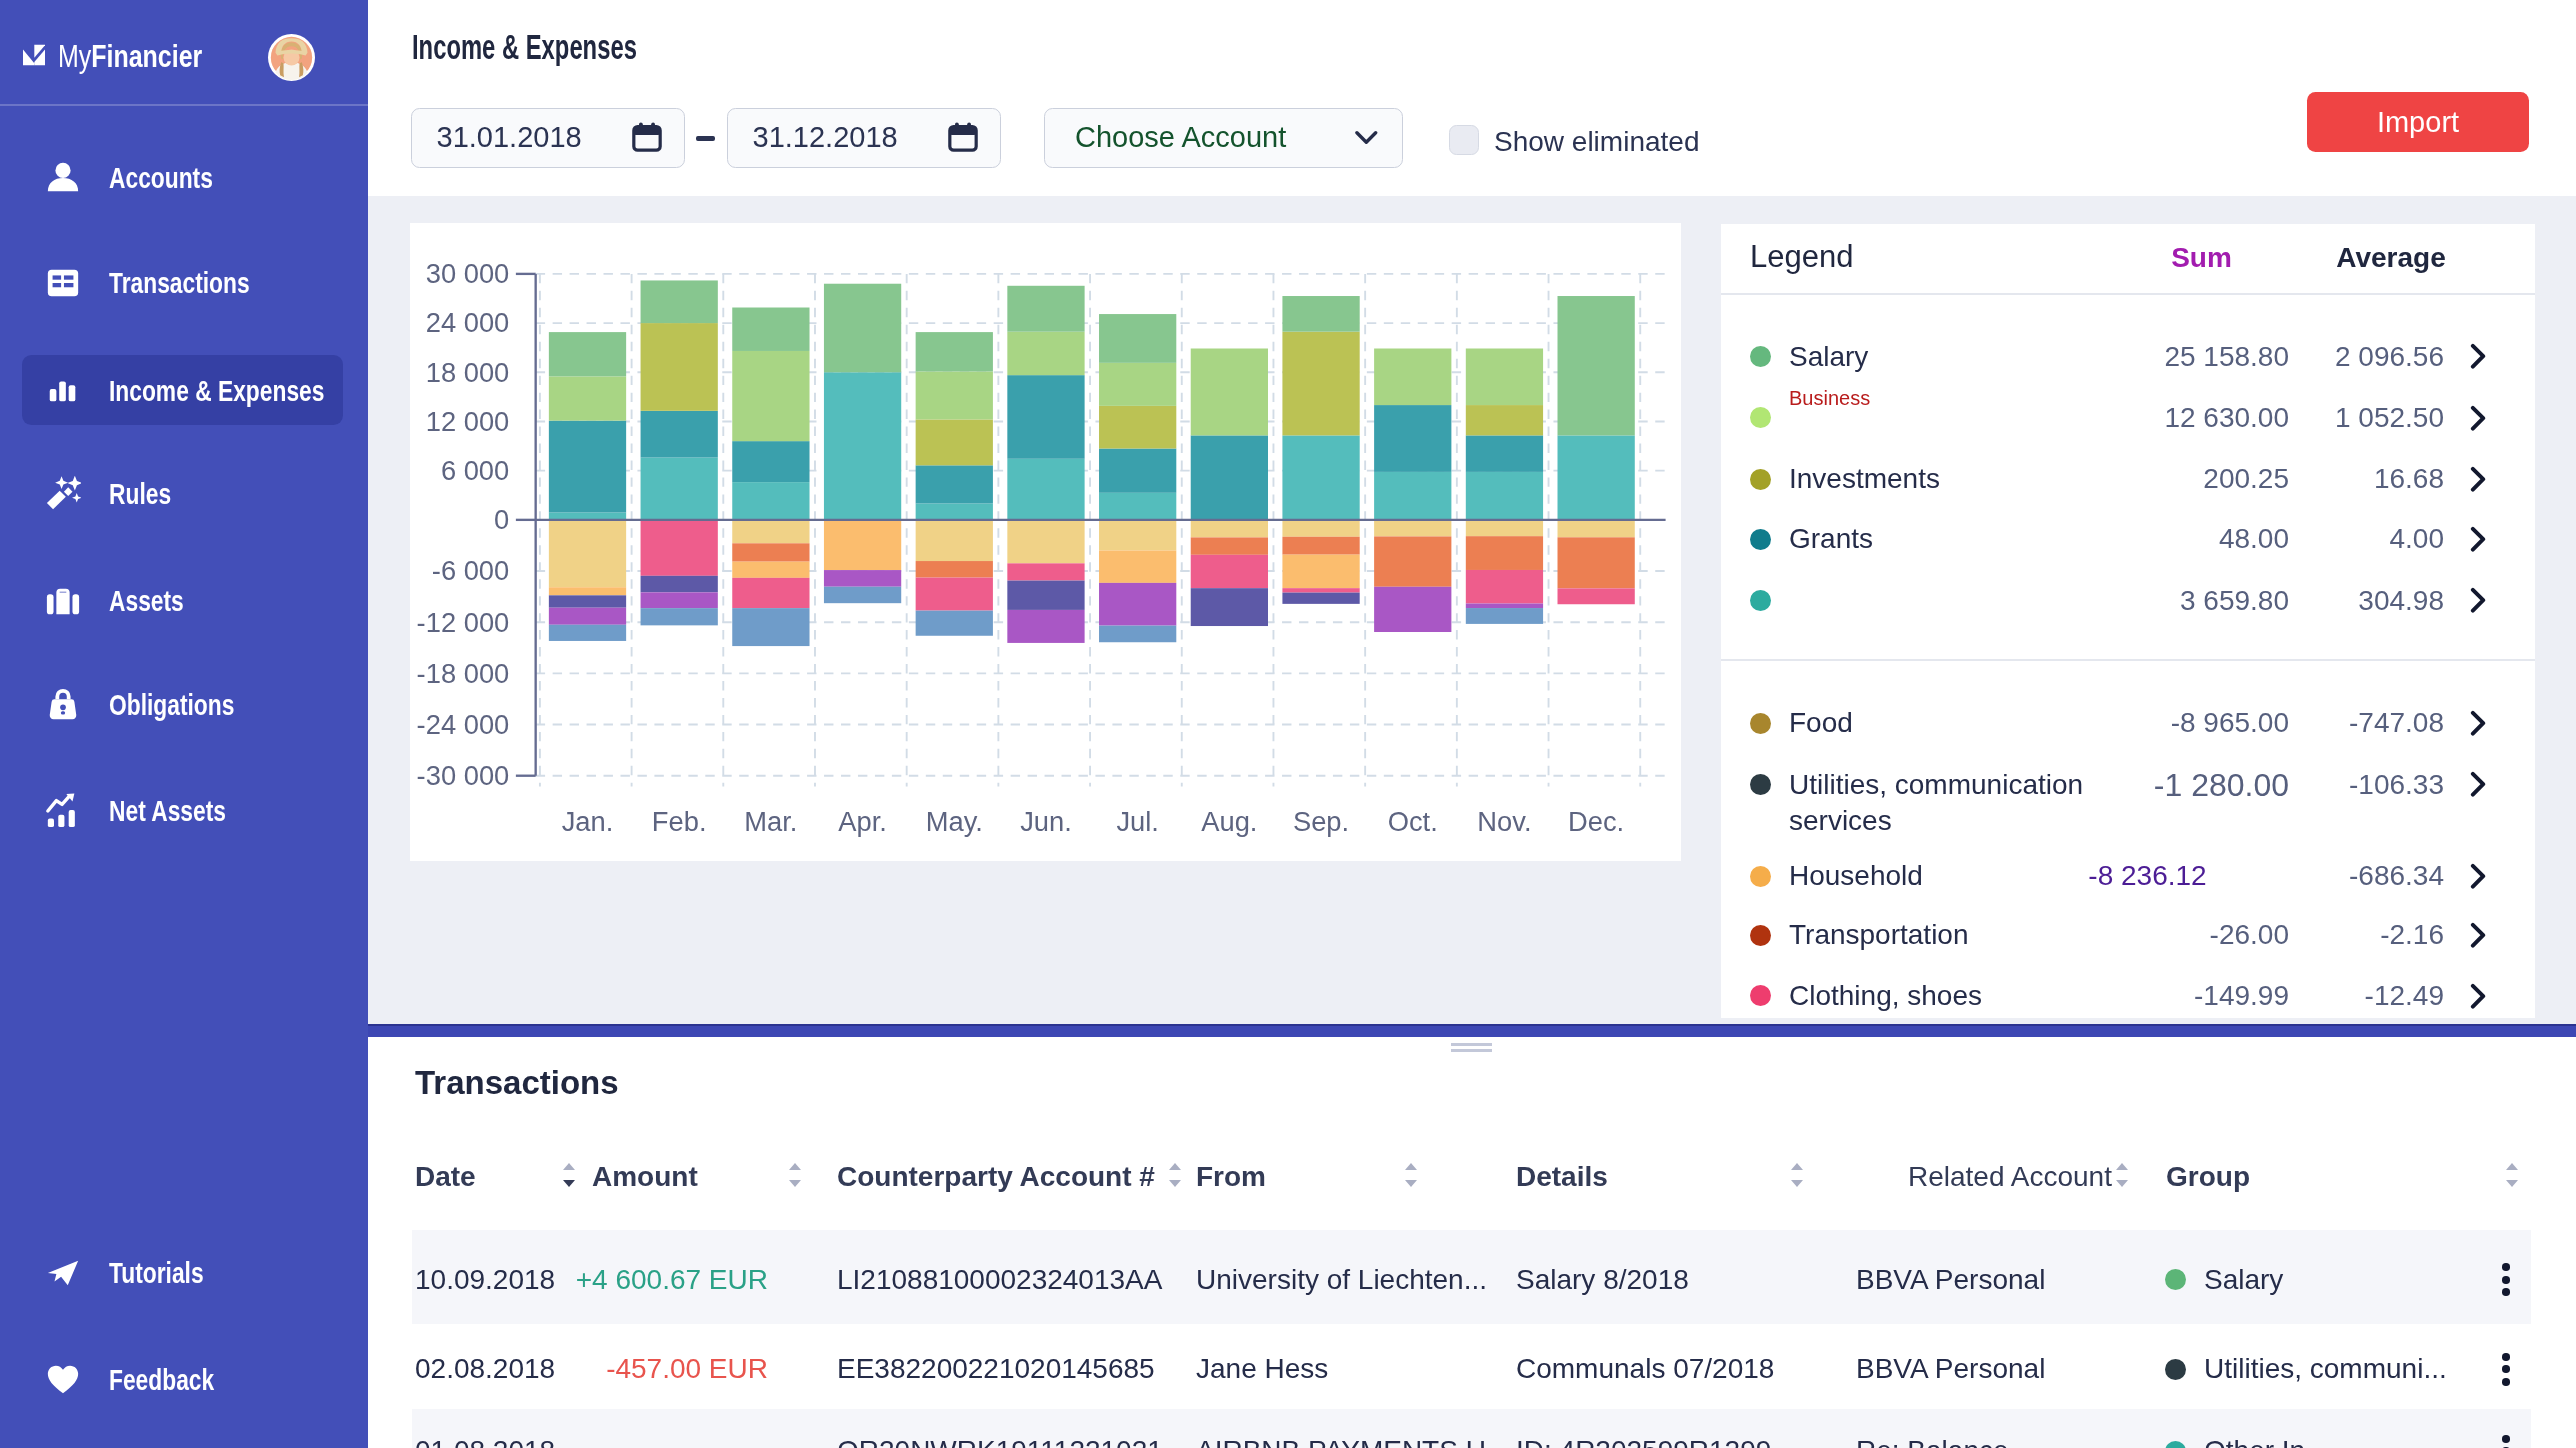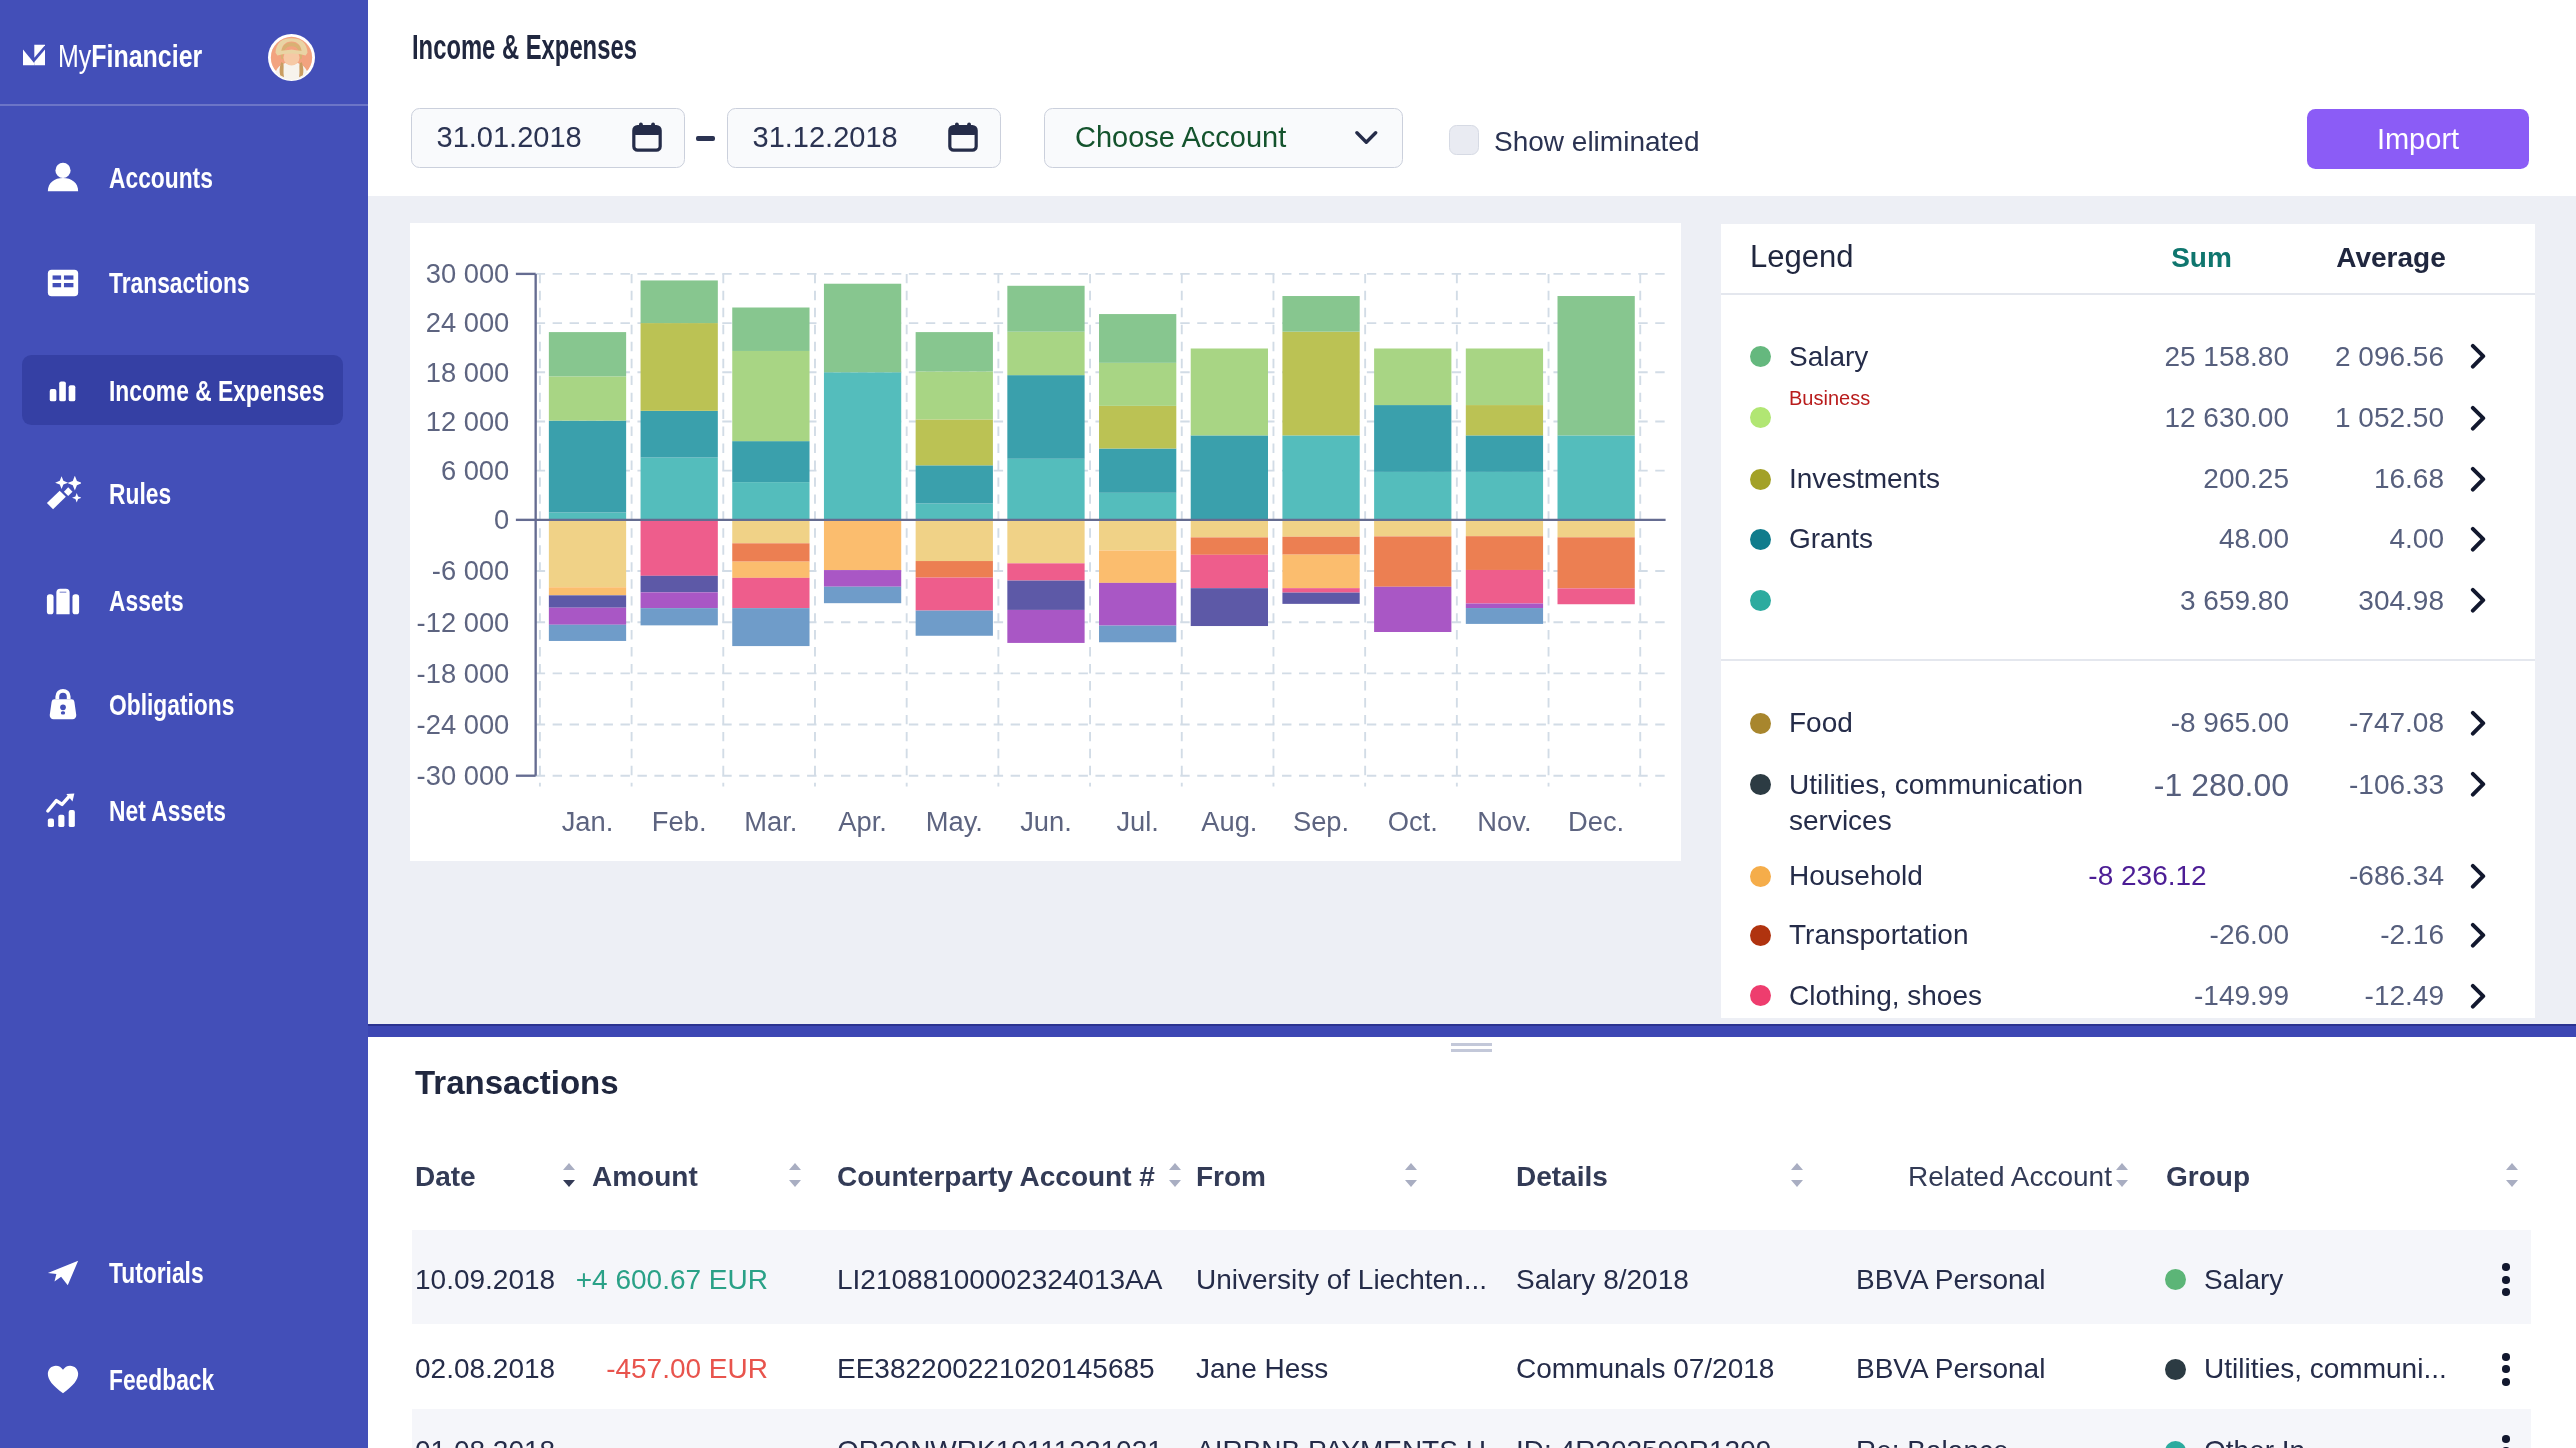--- a/index.html
+++ b/index.html
@@ -31,21 +31,21 @@
         </svg></div>
     </div>
     <div style="position:absolute;left:1044px;top:108px;width:359px;height:60px;background:#f9fafc;border:1.9px solid #cbd0dc;border-radius:8.5px;box-sizing:border-box">
       <div style="position:absolute;left:30px;top:12.3px;font-size:29px;line-height:32px;color:#14532d">Choose Account</div>
       <svg style="position:absolute;right:24.5px;top:21px" width="22.6" height="15" viewBox="0 0 24 16">
         <path d="M2 3 L12 13 L22 3" fill="none" stroke="#252c49" stroke-width="3.6" stroke-linecap="round" stroke-linejoin="round"></path>
       </svg>
     </div>
     <div style="position:absolute;left:1449px;top:125px;width:30px;height:30px;background:#e9ebf2;border:1.9px solid #d6dae4;border-radius:7.5px;box-sizing:border-box"></div>
     <div style="position:absolute;left:1494px;top:123px;font-size:28px;line-height:38px;color:#2b3352">Show eliminated</div>
-    <div style="position:absolute;left:2307px;top:109px;width:222px;height:60px;background:#8b5cf6;border-radius:8.5px;text-align:center;font-size:29px;line-height:60px;color:#fff">Import</div>
+    <div style="position:absolute;left:2307px;top:92px;width:222px;height:60px;background:#ef4444;border-radius:8.5px;text-align:center;font-size:29px;line-height:60px;color:#fff">Import</div>
 <div style="position:absolute;left:410px;top:223px;width:1271px;height:638px;background:#fff"><svg width="1271" height="638" viewBox="0 0 1348 677">
         <line x1="137.5" y1="54" x2="137.5" y2="598" stroke="#d2dce6" stroke-width="2" stroke-dasharray="10 8"></line>
         <line x1="234.8" y1="54" x2="234.8" y2="598" stroke="#d2dce6" stroke-width="2" stroke-dasharray="10 8"></line>
         <line x1="332.1" y1="54" x2="332.1" y2="598" stroke="#d2dce6" stroke-width="2" stroke-dasharray="10 8"></line>
         <line x1="429.4" y1="54" x2="429.4" y2="598" stroke="#d2dce6" stroke-width="2" stroke-dasharray="10 8"></line>
         <line x1="526.7" y1="54" x2="526.7" y2="598" stroke="#d2dce6" stroke-width="2" stroke-dasharray="10 8"></line>
         <line x1="624.0" y1="54" x2="624.0" y2="598" stroke="#d2dce6" stroke-width="2" stroke-dasharray="10 8"></line>
         <line x1="721.3" y1="54" x2="721.3" y2="598" stroke="#d2dce6" stroke-width="2" stroke-dasharray="10 8"></line>
         <line x1="818.6" y1="54" x2="818.6" y2="598" stroke="#d2dce6" stroke-width="2" stroke-dasharray="10 8"></line>
         <line x1="915.9" y1="54" x2="915.9" y2="598" stroke="#d2dce6" stroke-width="2" stroke-dasharray="10 8"></line>
@@ -178,21 +178,21 @@
         <text x="674.5" y="645" text-anchor="middle" font-size="29" fill="#5d6480">Jun.</text>
         <text x="771.8" y="645" text-anchor="middle" font-size="29" fill="#5d6480">Jul.</text>
         <text x="869.1" y="645" text-anchor="middle" font-size="29" fill="#5d6480">Aug.</text>
         <text x="966.4" y="645" text-anchor="middle" font-size="29" fill="#5d6480">Sep.</text>
         <text x="1063.7" y="645" text-anchor="middle" font-size="29" fill="#5d6480">Oct.</text>
         <text x="1161.0" y="645" text-anchor="middle" font-size="29" fill="#5d6480">Nov.</text>
         <text x="1258.3" y="645" text-anchor="middle" font-size="29" fill="#5d6480">Dec.</text>
       </svg></div>
 <div style="position:absolute;left:1721px;top:224px;width:814px;height:794px;background:#fff"></div>
     <div style="position:absolute;left:1750px;top:238px;font-size:31px;line-height:38px;font-weight:400;color:#20273f">Legend</div>
-    <div style="position:absolute;left:2060px;top:241px;width:283px;text-align:center;font-size:28px;line-height:34px;font-weight:700;color:#0f766e">Sum</div>
+    <div style="position:absolute;left:2060px;top:241px;width:283px;text-align:center;font-size:28px;line-height:34px;font-weight:700;color:#a21caf">Sum</div>
     <div style="position:absolute;left:2255px;top:241px;width:272px;text-align:center;font-size:28px;line-height:34px;font-weight:700;color:#20273f">Average</div>
     <div style="position:absolute;left:1721px;top:293px;width:814px;height:1.9px;background:#e4e7ee"></div>
     <div style="position:absolute;left:1750px;top:346px;width:21px;height:21px;border-radius:50%;background:#65b87e"></div>
     <div style="position:absolute;left:1789px;top:339px;font-size:28px;line-height:36px;color:#252c49;width:415px">Salary</div>
     <div style="position:absolute;left:2006px;top:339px;width:283px;text-align:right;font-size:28px;line-height:36px;color:#565f7d">25 158.80</div>
     <div style="position:absolute;left:2255px;top:339px;width:189px;text-align:right;font-size:28px;line-height:36px;color:#565f7d">2 096.56</div>
     <svg style="position:absolute;left:2470px;top:343px" width="17" height="26.4" viewBox="0 0 18 28">
       <path d="M3 3 L14 14 L3 25" fill="none" stroke="#12182e" stroke-width="4.2" stroke-linecap="round" stroke-linejoin="round"></path>
     </svg>
     <div style="position:absolute;left:1750px;top:407px;width:21px;height:21px;border-radius:50%;background:#b1e673"></div>

